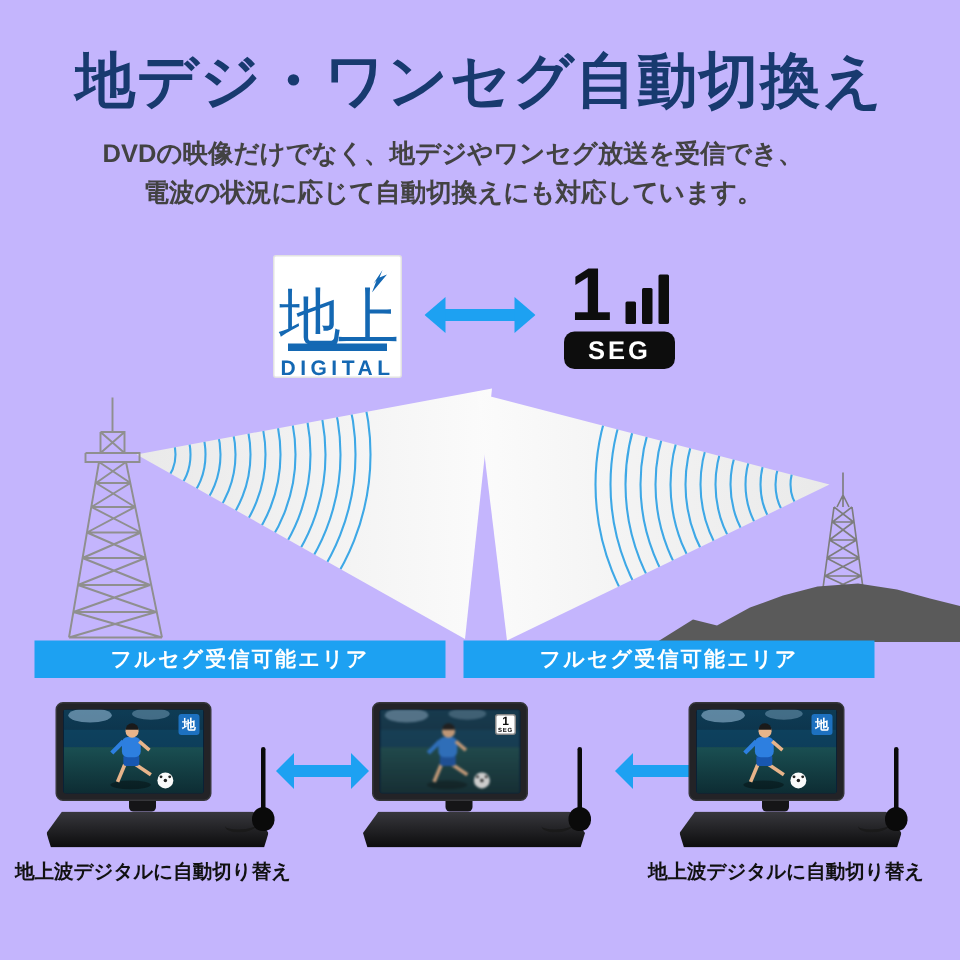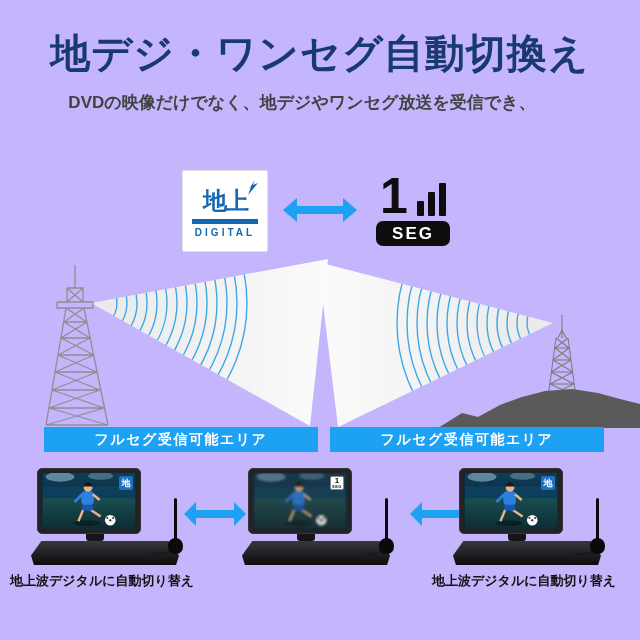--- a/index.html
+++ b/index.html
@@ -6,41 +6,41 @@
   #stage{position:relative;width:640px;height:640px;background:#c4b5fd;overflow:hidden;
          font-family:"Liberation Sans","DejaVu Sans",sans-serif;}
   
   .title{position:absolute;top:26px;left:0;width:640px;text-align:center;
          font-size:40px;font-weight:800;letter-spacing:1px;color:var(--c-title_navy,#183a6f);}
   .subtitle{position:absolute;top:90px;left:0;width:604px;text-align:center;
             font-size:17px;font-weight:600;color:#424242;line-height:26px;}
   
   .digi-logo{position:absolute;left:182px;top:170px;width:86px;height:82px;background:#fff;
              border:1px solid #e2e2e2;border-radius:2px;box-sizing:border-box;text-align:center;}
-  .digi-kanji{margin-top:13px;font-size:24px;line-height:34px;font-weight:700;
+  .digi-kanji{margin-top:23px;font-size:41px;line-height:34px;font-weight:400;
               letter-spacing:-2px;color:var(--c-logo_blue,#1468b3);}
   .digi-bar{height:5px;background:var(--c-logo_blue,#1468b3);margin:1px 9px 3px 9px;}
-  .digi-label{font-size:10px;font-weight:800;letter-spacing:3px;color:var(--c-logo_blue,#1468b3);}
+  .digi-label{font-size:14px;font-weight:800;letter-spacing:3px;color:var(--c-logo_blue,#1468b3);}
   .bolt{position:absolute;right:9px;top:9px;}
   .oneseg-logo{position:absolute;left:372px;top:172px;width:82px;height:76px;text-align:center;}
   .oneseg-top{display:flex;align-items:flex-end;justify-content:center;height:44px;}
   .oneseg-digit{font-size:50px;line-height:40px;font-weight:900;color:#0d0d0d;}
   .sigbars{display:flex;align-items:flex-end;margin-left:5px;}
   .sigbars i{display:block;width:7px;background:#0d0d0d;margin-left:4px;border-radius:1px;}
   .sb1{height:15px;} .sb2{height:24px;} .sb3{height:33px;}
   .seg-box{margin:5px auto 0 auto;width:74px;height:25px;background:#0d0d0d;border-radius:7px;
            color:#fff;font-size:17px;font-weight:800;letter-spacing:2px;line-height:25px;}
   .swap{position:absolute;}
   .swap-logos{left:283px;top:196px;}
   .swap-p1{left:184px;top:501px;}
   .swap-p2{left:410px;top:501px;}
   
   .diagram{position:absolute;left:0;top:255px;width:640px;height:173px;}
   
-  .bars{position:absolute;left:44px;top:427px;width:560px;height:25px;display:flex;gap:12px;}
+  .bars{position:absolute;left:23px;top:427px;width:560px;height:25px;display:flex;gap:12px;}
   .bar{flex:1;text-align:center;line-height:25px;font-size:14px;font-weight:700;
        letter-spacing:1.5px;color:#fff;background:var(--c-accent_blue,#1da1f2);white-space:nowrap;}
   .bar.dark{background:var(--c-bar_dark,#3b3b3b);}
   
   .pcol{position:absolute;top:462px;width:198px;height:132px;}
   .pcol1{left:10px;} .pcol2{left:221px;} .pcol3{left:432px;}
   .pgfx{position:relative;width:160px;height:104px;margin:0 auto;}
   .bezel{position:absolute;left:8px;top:6px;width:104px;height:66px;background:#232327;
          border:1px solid #36363a;border-radius:5px;box-sizing:border-box;}
   .screen{position:absolute;left:4px;top:4px;width:94px;height:56px;overflow:hidden;
@@ -67,20 +67,21 @@
            white-space:nowrap;}
 </style>
 </head>
 <body>
 
 <div id="stage">
 
   <div class="title">地デジ・ワンセグ自動切換え</div>
   <div class="subtitle">
     <div>DVDの映像だけでなく、地デジやワンセグ放送を受信でき、</div>
+    <div>電波の状況に応じて自動切換えにも対応しています。</div>
   </div>
 
   <div class="digi-logo">
     <svg class="bolt" width="13" height="15" viewBox="0 0 13 15">
       <polygon points="4,9 10,0 8,5 13,3 3,15 6,7" fill="#1468b3"></polygon>
     </svg>
     <div class="digi-kanji">地上</div>
     <div class="digi-bar"></div>
     <div class="digi-label">DIGITAL</div>
   </div>

